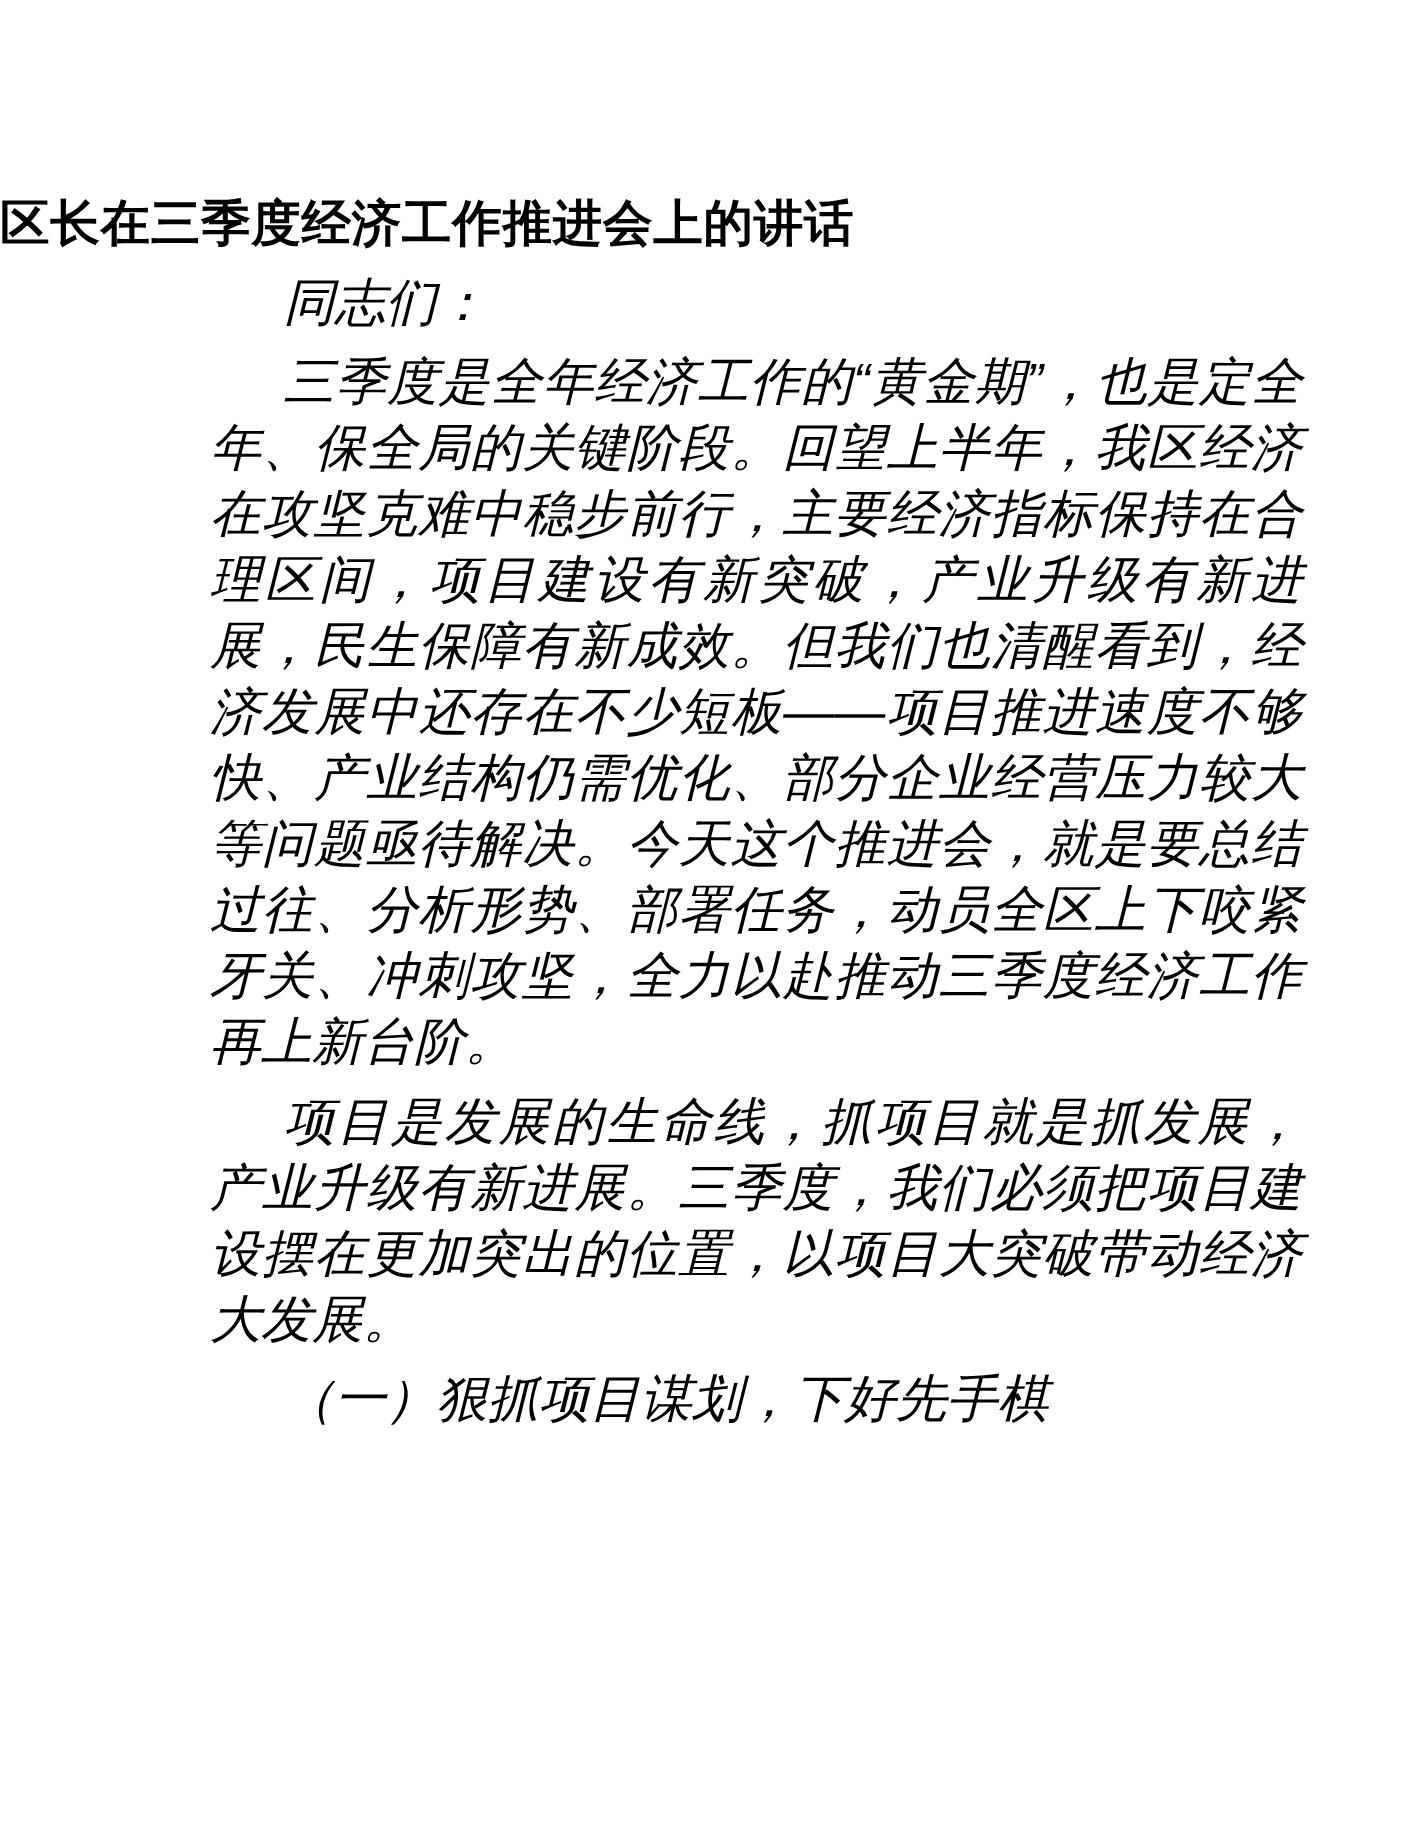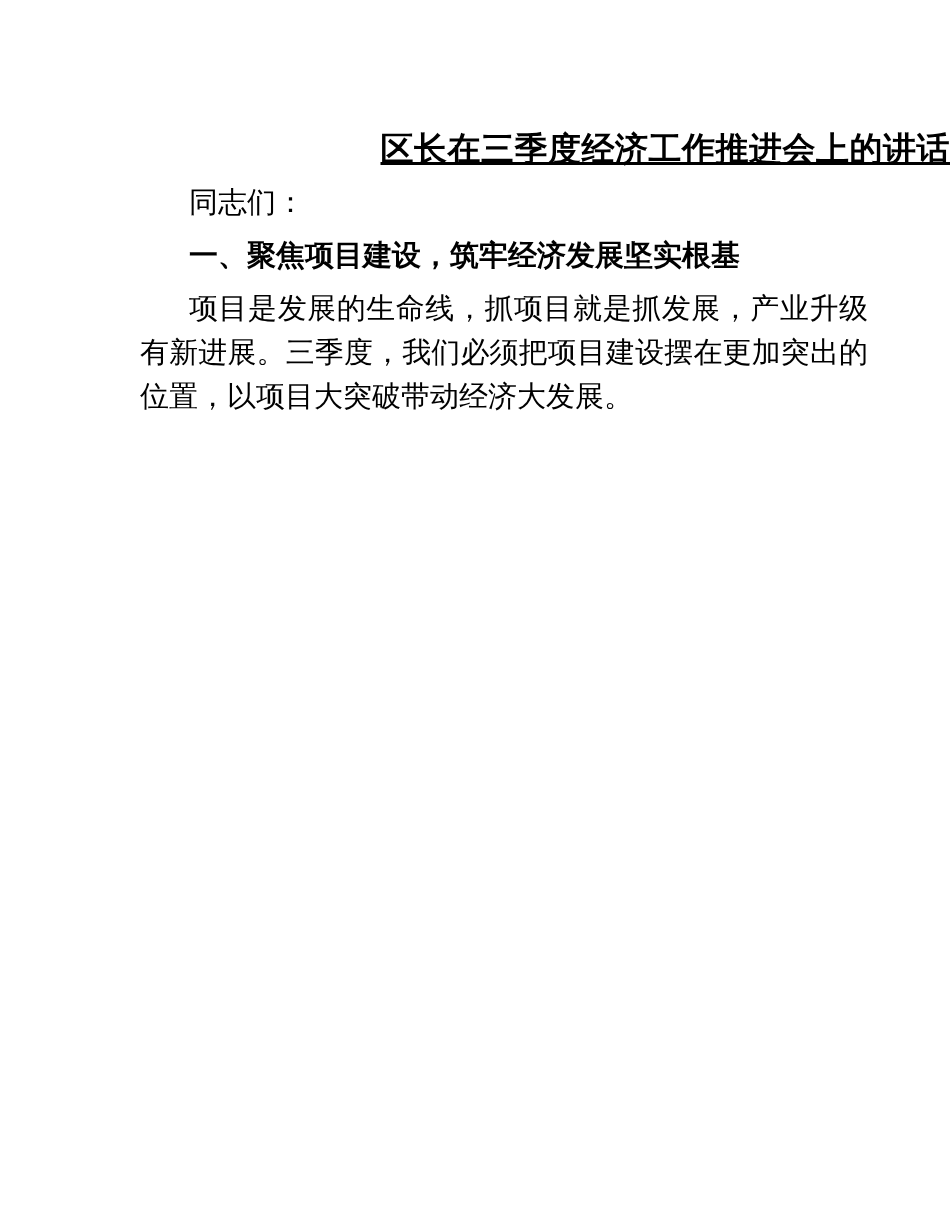--- a/index.html
+++ b/index.html
@@ -16,49 +16,50 @@
     box-sizing: border-box;
     padding: 180px 82px 0 140px;
     overflow: hidden;
     font-family: "Liberation Sans", "DejaVu Sans", sans-serif;
   }
   .doc-title {
     position: absolute;
     top: 104px;
     left: 0;
     right: 0;
-    text-align: right;
+    text-align: left;
     font-size: 33px;
     font-weight: bold;
     line-height: 46px;
     letter-spacing: 0.5px;
-    text-decoration: underline;
   }
   .block {
-    font-size: 29px;
+    font-size: 34px;
     line-height: 44px;
     text-indent: 49px;
     text-align: justify;
     text-justify: inter-ideograph;
     margin: 0 0 9px 0;
+    font-style: italic;
   }
   .heading1 {
     font-weight: bold;
   }
   .heading2 {
     font-weight: normal;
   }
 </style>
 </head>
 <body>
 
 <div class="page">
   <h1 class="doc-title">区长在三季度经济工作推进会上的讲话</h1>
 
   <p class="block salutation">同志们：</p>
 
+  <p class="block paragraph">三季度是全年经济工作的“黄金期”，也是定全年、保全局的关键阶段。回望上半年，我区经济在攻坚克难中稳步前行，主要经济指标保持在合理区间，项目建设有新突破，产业升级有新进展，民生保障有新成效。但我们也清醒看到，经济发展中还存在不少短板——项目推进速度不够快、产业结构仍需优化、部分企业经营压力较大等问题亟待解决。今天这个推进会，就是要总结过往、分析形势、部署任务，动员全区上下咬紧牙关、冲刺攻坚，全力以赴推动三季度经济工作再上新台阶。</p>
 
-  <p class="block heading1">一、聚焦项目建设，筑牢经济发展坚实根基</p>
 
   <p class="block paragraph">项目是发展的生命线，抓项目就是抓发展，产业升级有新进展。三季度，我们必须把项目建设摆在更加突出的位置，以项目大突破带动经济大发展。</p>
 
+  <p class="block heading2">（一）狠抓项目谋划，下好先手棋</p>
 
 </div>
 
 </body></html>

